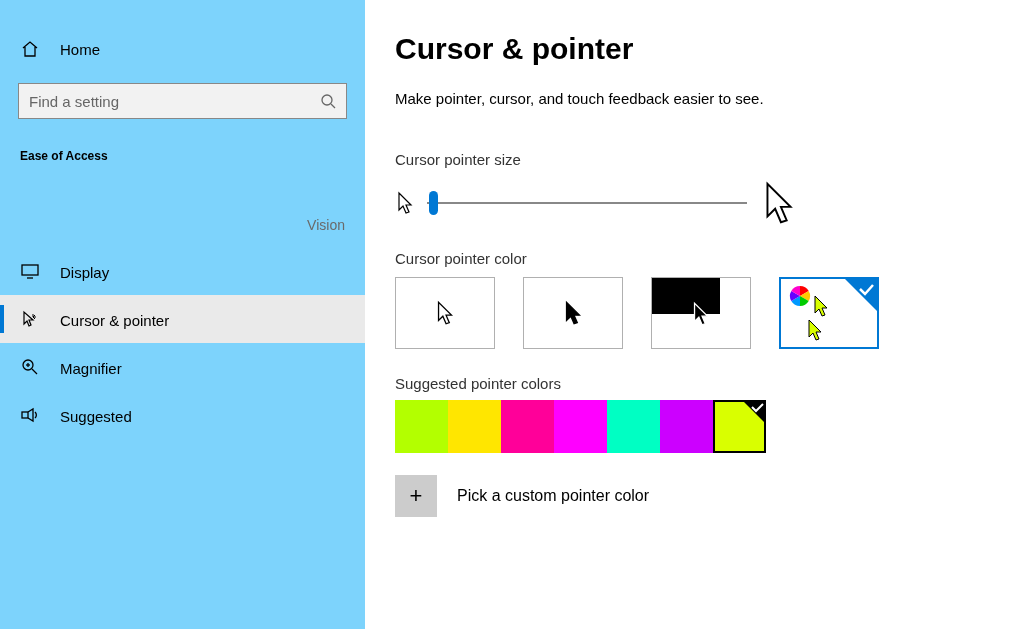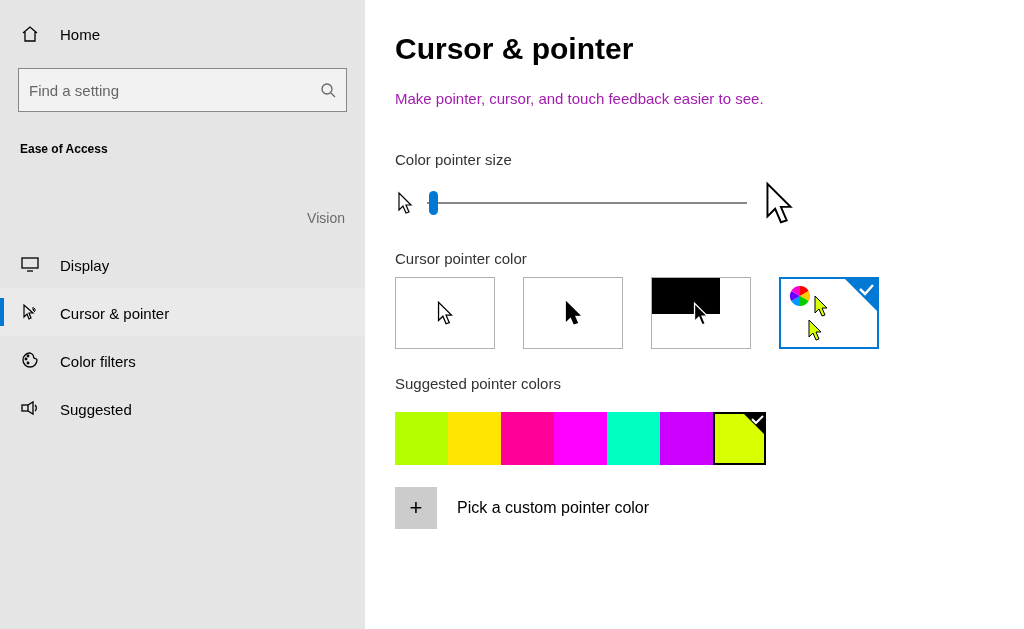--- a/index.html
+++ b/index.html
@@ -1,54 +1,54 @@
 <!DOCTYPE html>
 <html><head>
 <meta charset="utf-8">
 <style>
 * { margin: 0; padding: 0; box-sizing: border-box; font-family: "Segoe UI", sans-serif; }
 body { width: 1024px; height: 629px; background: #fff; display: flex; overflow: hidden; }
 
-.sidebar { width: 365px; background: #e5e5e5; padding-top: 14px; }
+.sidebar { width: 365px; background: #7dd3fc; padding-top: 29px; }
 .home-row { display: flex; align-items: center; gap: 20px; padding: 10px 20px; margin-bottom: 14px; cursor: pointer; }
 .home-row .icon { width: 20px; height: 20px; }
 .home-row span { font-size: 15px; color: #000; }
 
-.search { margin: 0 18px 20px 18px; border: 1px solid #888; display: flex; align-items: center; height: 44px; padding: 0 10px; background: #f2f2f2; }
+.search { margin: 0 18px 20px 18px; border: 1px solid #888; display: flex; align-items: center; height: 36px; padding: 0 10px; background: #f2f2f2; }
 .search input { border: none; background: transparent; flex: 1; font-size: 15px; color: #000; outline: none; }
 .search input::placeholder { color: #666; }
 
 .category { font-weight: 600; font-size: 12px; padding: 10px 20px; color: #000; margin-bottom: 36px; }
 .group-label { color: #6a6a6a; font-size: 14px; padding: 8px 20px; margin-bottom: 6px; text-align: right; }
 
 .nav-item { display: flex; align-items: flex-end; gap: 20px; padding: 14px 20px; font-size: 15px; cursor: pointer; position: relative; }
 .nav-item .icon { width: 20px; height: 20px; color: #000; }
 .nav-item.active::before { content: ""; position: absolute; left: 0; top: 10px; bottom: 10px; width: 4px; background: #0078d4; }
 .nav-item.active { background: #eaeaea; }
 
 .content { flex: 1; padding: 32px 30px; overflow: auto; }
 .page-title { font-size: 30px; font-weight: 600; margin-bottom: 24px; }
-.page-desc { color: #a21caf; font-size: 15px; margin-bottom: 44px; }
+.page-desc { color: #000000; font-size: 15px; margin-bottom: 44px; }
 
 h2.section { font-size: 22px; font-weight: 600; margin-bottom: 26px; }
 .sub-label { font-size: 15px; color: #333; margin-bottom: 10px; }
 
 .size-row { display: flex; align-items: center; gap: 12px; margin-bottom: 22px; }
 .slider { position: relative; width: 320px; height: 24px; }
 .slider-track { position: absolute; top: 50%; left: 0; right: 0; height: 2px; background: #888; transform: translateY(-50%); }
 .slider-thumb { position: absolute; left: 2px; top: 50%; width: 9px; height: 24px; border-radius: 5px; background: #0078d4; transform: translateY(-50%); }
 
 .color-options { display: flex; gap: 28px; margin-bottom: 26px; }
 .color-option { width: 100px; height: 72px; border: 1px solid #b0b0b0; display: flex; align-items: center; justify-content: center; cursor: pointer; position: relative; background: #fff; }
 .color-option.selected { border: 2px solid #0078d4; }
 .color-option .corner { position: absolute; right: 0; top: 0; }
 .invert-box { position: absolute; left: 0; top: 0; width: 68px; height: 36px; background: #000; }
 .color-option svg { position: relative; z-index: 2; }
 
-.suggested-label { font-size: 15px; color: #333; margin-bottom: 20px; }
+.suggested-label { font-size: 15px; color: #333; margin-bottom: 8px; }
 .swatches { display: flex; margin-bottom: 22px; }
 .swatch { width: 53px; height: 53px; cursor: pointer; position: relative; }
 .swatch.selected { outline: 2px solid #000; outline-offset: -2px; }
 .swatch .corner-check { position: absolute; right: 0; top: 0; }
 
 .custom-row { display: flex; align-items: center; gap: 20px; }
 .plus-box { width: 42px; height: 42px; background: #ccc; display: flex; align-items: center; justify-content: center; font-size: 22px; cursor: pointer; }
 
 svg { display: block; }
 </style>
@@ -91,52 +91,52 @@
   <div class="nav-item active">
     <span class="icon">
       <svg viewBox="0 0 20 20" width="20" height="20" stroke="#000" stroke-width="1.2" fill="none">
           <path d="M4 3 L4 15 L7 12 L9 17 L11 16 L9 11 L13 11 Z"></path>
           <path d="M13 8 L13 5 M13 8 L15 6 M13 8 L16 8 M13 8 L15 10" stroke-width="1"></path>
         </svg>
     </span>
     <span>Cursor &amp; pointer</span>
   </div>
 
-
   <div class="nav-item">
     <span class="icon">
       <svg viewBox="0 0 20 20" width="20" height="20" stroke="#000" stroke-width="1.3" fill="none">
-          <path d="M10 3 A7 7 0 1 0 17 10 C17 8 15 9 14 8 C13 7 14 5 12 4 C11 3.5 10.5 3 10 3 Z"></path>
-          <circle cx="6" cy="9" r="0.8" fill="#000"></circle>
-          <circle cx="8" cy="6" r="0.8" fill="#000"></circle>
-          <circle cx="8" cy="13" r="0.8" fill="#000"></circle>
-        </svg>
-    </span>
-    <span>Color filters</span>
-  </div>
+          <circle cx="8" cy="8" r="5"></circle>
+          <line x1="12" y1="12" x2="17" y2="17"></line>
+          <line x1="6" y1="8" x2="10" y2="8"></line>
+          <line x1="8" y1="6" x2="8" y2="10"></line>
+        </svg>
+    </span>
+    <span>Magnifier</span>
+  </div>
+
 
 
   <div class="nav-item">
     <span class="icon">
       <svg viewBox="0 0 20 20" width="20" height="20" stroke="#000" stroke-width="1.3" fill="none">
           <rect x="2" y="7" width="6" height="6"></rect>
           <path d="M8 7 L13 4 V16 L8 13"></path>
           <path d="M15 7 A4 4 0 0 1 15 13"></path>
         </svg>
     </span>
     <span>Suggested</span>
   </div>
 </div>
 
 <div class="content">
   <h1 class="page-title">Cursor &amp; pointer</h1>
   <p class="page-desc">Make pointer, cursor, and touch feedback easier to see.</p>
 
 
-  <div class="sub-label">Color pointer size</div>
+  <div class="sub-label">Cursor pointer size</div>
   <div class="size-row">
     <span>
       <svg width="20" height="26" viewBox="0 0 20 26" stroke="#000" fill="#fff" stroke-width="1.2">
           <path d="M4 3 L4 20 L8 16 L11 23 L14 22 L11 15 L16 15 Z"></path>
         </svg>
     </span>
     <div class="slider">
       <div class="slider-track"></div>
       <div class="slider-thumb"></div>
     </div>

